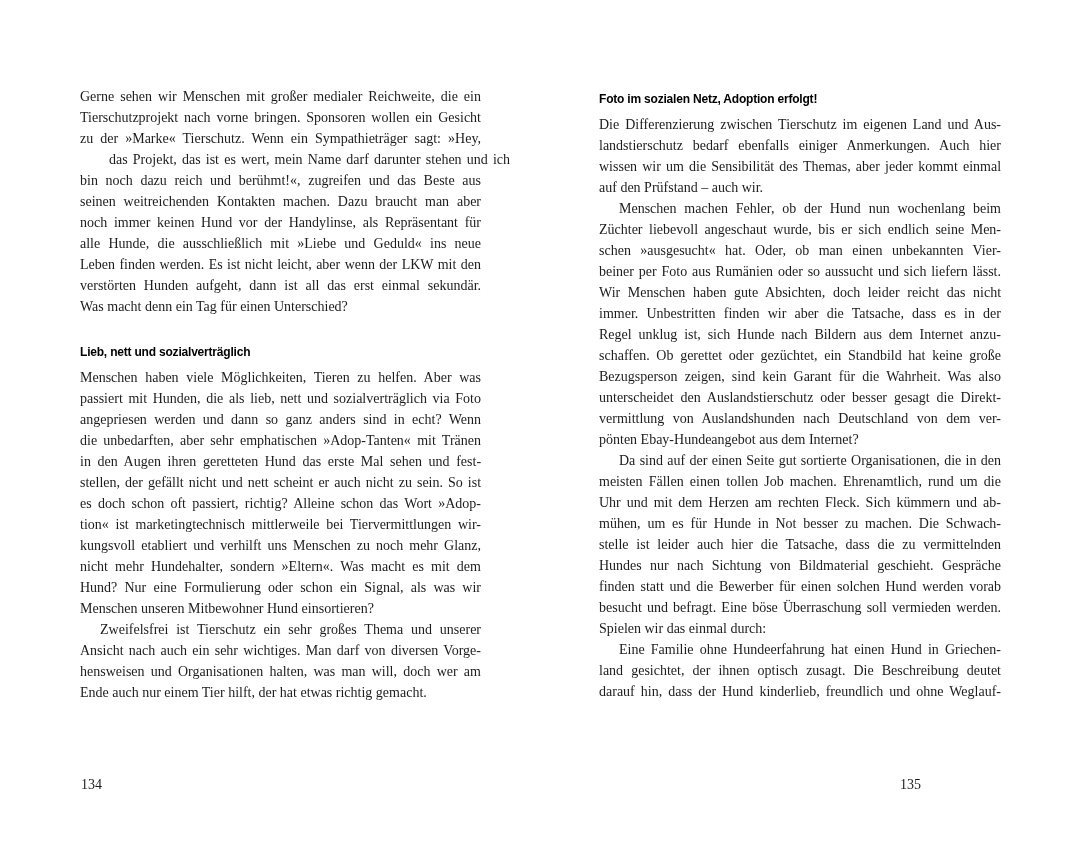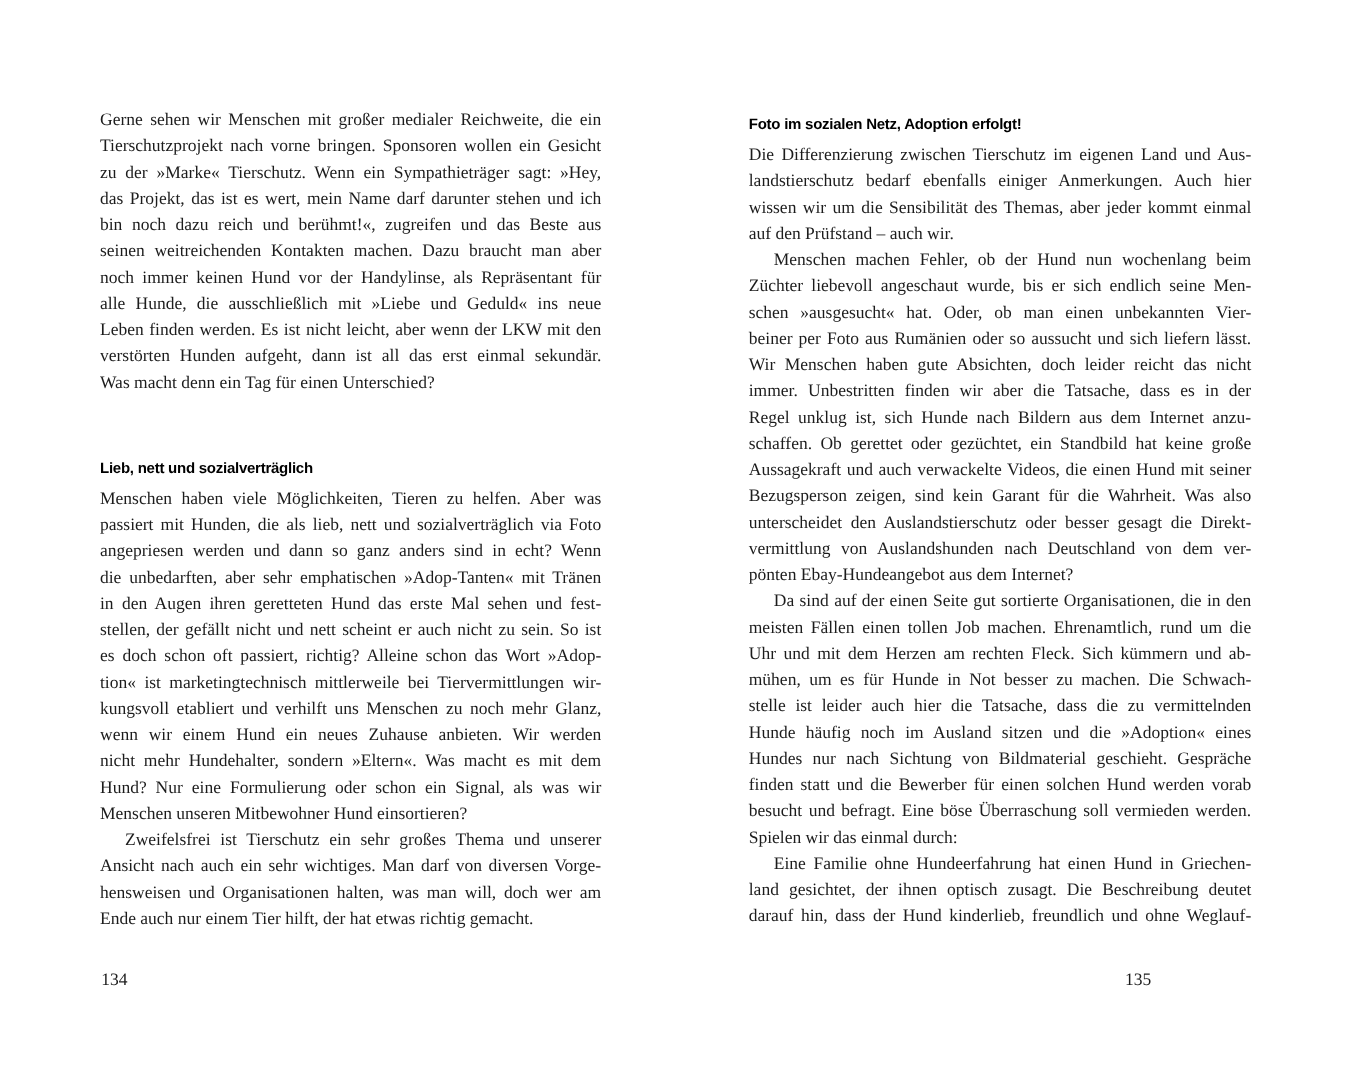--- a/index.html
+++ b/index.html
@@ -31,59 +31,58 @@
   .heading{
     font-family:"Liberation Sans", sans-serif;
     font-weight:bold;
     font-size:12px;
     line-height:26px;
     color:var(--heading);
     letter-spacing:-0.2px;
     margin:0 0 2px 0;
     white-space:nowrap;
   }
-  .page-body > .heading:not(:first-child){margin-top:44px;}
+  .page-body > .heading:not(:first-child){margin-top:22px;}
   .folio{
     position:absolute;top:777px;
     font-size:14px;line-height:16px;
     color:var(--text);
   }
   .folio.left{left:81px;}
   .folio.right{right:79px;}
 </style>
 </head>
 <body>
 
 <div class="spread">
   <div class="page-body left">
       <div class="para">
         <div class="line" style="word-spacing: 2.48px;"><span>Gerne sehen wir Menschen mit großer medialer Reichweite, die ein</span></div>
         <div class="line" style="word-spacing: 2.37px;"><span>Tierschutzprojekt nach vorne bringen. Sponsoren wollen ein Gesicht</span></div>
         <div class="line" style="word-spacing: 3.56px;"><span>zu der »Marke« Tierschutz. Wenn ein Sympathieträger sagt: »Hey,</span></div>
-        <div class="line" style="word-spacing: 1.67px;"><span>das Projekt, das ist es wert, mein Name darf darunter stehen und ich</span></div>
+        <div class="line" style="word-spacing: 1.67px; margin-left: 29px;"><span>das Projekt, das ist es wert, mein Name darf darunter stehen und ich</span></div>
         <div class="line" style="word-spacing: 4.14px;"><span>bin noch dazu reich und berühmt!«, zugreifen und das Beste aus</span></div>
         <div class="line" style="word-spacing: 4.31px;"><span>seinen weitreichenden Kontakten machen. Dazu braucht man aber</span></div>
         <div class="line" style="word-spacing: 3.17px;"><span>noch immer keinen Hund vor der Handylinse, als Repräsentant für</span></div>
         <div class="line" style="word-spacing: 4.73px;"><span>alle Hunde, die ausschließlich mit »Liebe und Geduld« ins neue</span></div>
         <div class="line" style="word-spacing: 0.91px;"><span>Leben finden werden. Es ist nicht leicht, aber wenn der LKW mit den</span></div>
         <div class="line" style="word-spacing: 4.34px;"><span>verstörten Hunden aufgeht, dann ist all das erst einmal sekundär.</span></div>
         <div class="line"><span>Was macht denn ein Tag für einen Unterschied?</span></div>
       </div>
       <div class="heading">Lieb, nett und sozialverträglich</div>
       <div class="para">
         <div class="line" style="word-spacing: 4.15px;"><span>Menschen haben viele Möglichkeiten, Tieren zu helfen. Aber was</span></div>
         <div class="line" style="word-spacing: 2.15px;"><span>passiert mit Hunden, die als lieb, nett und sozialverträglich via Foto</span></div>
         <div class="line" style="word-spacing: 3.85px;"><span>angepriesen werden und dann so ganz anders sind in echt? Wenn</span></div>
         <div class="line" style="word-spacing: 2.77px;"><span>die unbedarften, aber sehr emphatischen »Adop-Tanten« mit Tränen</span></div>
         <div class="line" style="word-spacing: 3.13px;"><span>in den Augen ihren geretteten Hund das erste Mal sehen und fest-</span></div>
         <div class="line" style="word-spacing: 1.51px;"><span>stellen, der gefällt nicht und nett scheint er auch nicht zu sein. So ist</span></div>
         <div class="line" style="word-spacing: 2.8px;"><span>es doch schon oft passiert, richtig? Alleine schon das Wort »Adop-</span></div>
         <div class="line" style="word-spacing: 3.24px;"><span>tion« ist marketingtechnisch mittlerweile bei Tiervermittlungen wir-</span></div>
         <div class="line" style="word-spacing: 2.57px;"><span>kungsvoll etabliert und verhilft uns Menschen zu noch mehr Glanz,</span></div>
-        <div class="line" style="word-spacing: 5.08px;"><span>wenn wir einem Hund ein neues Zuhause anbieten. Wir werden</span></div>
         <div class="line" style="word-spacing: 3.6px;"><span>nicht mehr Hundehalter, sondern »Eltern«. Was macht es mit dem</span></div>
         <div class="line" style="word-spacing: 3.67px;"><span>Hund? Nur eine Formulierung oder schon ein Signal, als was wir</span></div>
         <div class="line"><span>Menschen unseren Mitbewohner Hund einsortieren?</span></div>
       </div>
       <div class="para">
         <div class="line indent" style="word-spacing: 4.31px;"><span>Zweifelsfrei ist Tierschutz ein sehr großes Thema und unserer</span></div>
         <div class="line" style="word-spacing: 1.8px;"><span>Ansicht nach auch ein sehr wichtiges. Man darf von diversen Vorge-</span></div>
         <div class="line" style="word-spacing: 2.72px;"><span>hensweisen und Organisationen halten, was man will, doch wer am</span></div>
         <div class="line"><span>Ende auch nur einem Tier hilft, der hat etwas richtig gemacht.</span></div>
       </div>
@@ -98,33 +97,31 @@
       </div>
       <div class="para">
         <div class="line indent" style="word-spacing: 4.32px;"><span>Menschen machen Fehler, ob der Hund nun wochenlang beim</span></div>
         <div class="line" style="word-spacing: 3.03px;"><span>Züchter liebevoll angeschaut wurde, bis er sich endlich seine Men-</span></div>
         <div class="line" style="word-spacing: 5.88px;"><span>schen »ausgesucht« hat. Oder, ob man einen unbekannten Vier-</span></div>
         <div class="line" style="word-spacing: 1.34px;"><span>beiner per Foto aus Rumänien oder so aussucht und sich liefern lässt.</span></div>
         <div class="line" style="word-spacing: 4.13px;"><span>Wir Menschen haben gute Absichten, doch leider reicht das nicht</span></div>
         <div class="line" style="word-spacing: 4.63px;"><span>immer. Unbestritten finden wir aber die Tatsache, dass es in der</span></div>
         <div class="line" style="word-spacing: 3.3px;"><span>Regel unklug ist, sich Hunde nach Bildern aus dem Internet anzu-</span></div>
         <div class="line" style="word-spacing: 3.19px;"><span>schaffen. Ob gerettet oder gezüchtet, ein Standbild hat keine große</span></div>
-        <div class="line" style="word-spacing: 0.99px;"><span>Aussagekraft und auch verwackelte Videos, die einen Hund mit seiner</span></div>
         <div class="line" style="word-spacing: 3.63px;"><span>Bezugsperson zeigen, sind kein Garant für die Wahrheit. Was also</span></div>
         <div class="line" style="word-spacing: 3.39px;"><span>unterscheidet den Auslandstierschutz oder besser gesagt die Direkt-</span></div>
         <div class="line" style="word-spacing: 4.98px;"><span>vermittlung von Auslandshunden nach Deutschland von dem ver-</span></div>
         <div class="line"><span>pönten Ebay-Hundeangebot aus dem Internet?</span></div>
       </div>
       <div class="para">
         <div class="line indent" style="word-spacing: 0.82px;"><span>Da sind auf der einen Seite gut sortierte Organisationen, die in den</span></div>
         <div class="line" style="word-spacing: 2.63px;"><span>meisten Fällen einen tollen Job machen. Ehrenamtlich, rund um die</span></div>
         <div class="line" style="word-spacing: 2.47px;"><span>Uhr und mit dem Herzen am rechten Fleck. Sich kümmern und ab-</span></div>
         <div class="line" style="word-spacing: 3.29px;"><span>mühen, um es für Hunde in Not besser zu machen. Die Schwach-</span></div>
         <div class="line" style="word-spacing: 4.29px;"><span>stelle ist leider auch hier die Tatsache, dass die zu vermittelnden</span></div>
-        <div class="line" style="word-spacing: 4.79px;"><span>Hunde häufig noch im Ausland sitzen und die »Adoption« eines</span></div>
         <div class="line" style="word-spacing: 4.77px;"><span>Hundes nur nach Sichtung von Bildmaterial geschieht. Gespräche</span></div>
         <div class="line" style="word-spacing: 2.18px;"><span>finden statt und die Bewerber für einen solchen Hund werden vorab</span></div>
         <div class="line" style="word-spacing: 1.65px;"><span>besucht und befragt. Eine böse Überraschung soll vermieden werden.</span></div>
         <div class="line"><span>Spielen wir das einmal durch:</span></div>
       </div>
       <div class="para">
         <div class="line indent" style="word-spacing: 2.65px;"><span>Eine Familie ohne Hundeerfahrung hat einen Hund in Griechen-</span></div>
         <div class="line" style="word-spacing: 4.57px;"><span>land gesichtet, der ihnen optisch zusagt. Die Beschreibung deutet</span></div>
         <div class="line" style="word-spacing: 2.53px;"><span>darauf hin, dass der Hund kinderlieb, freundlich und ohne Weglauf-</span></div>
       </div>

